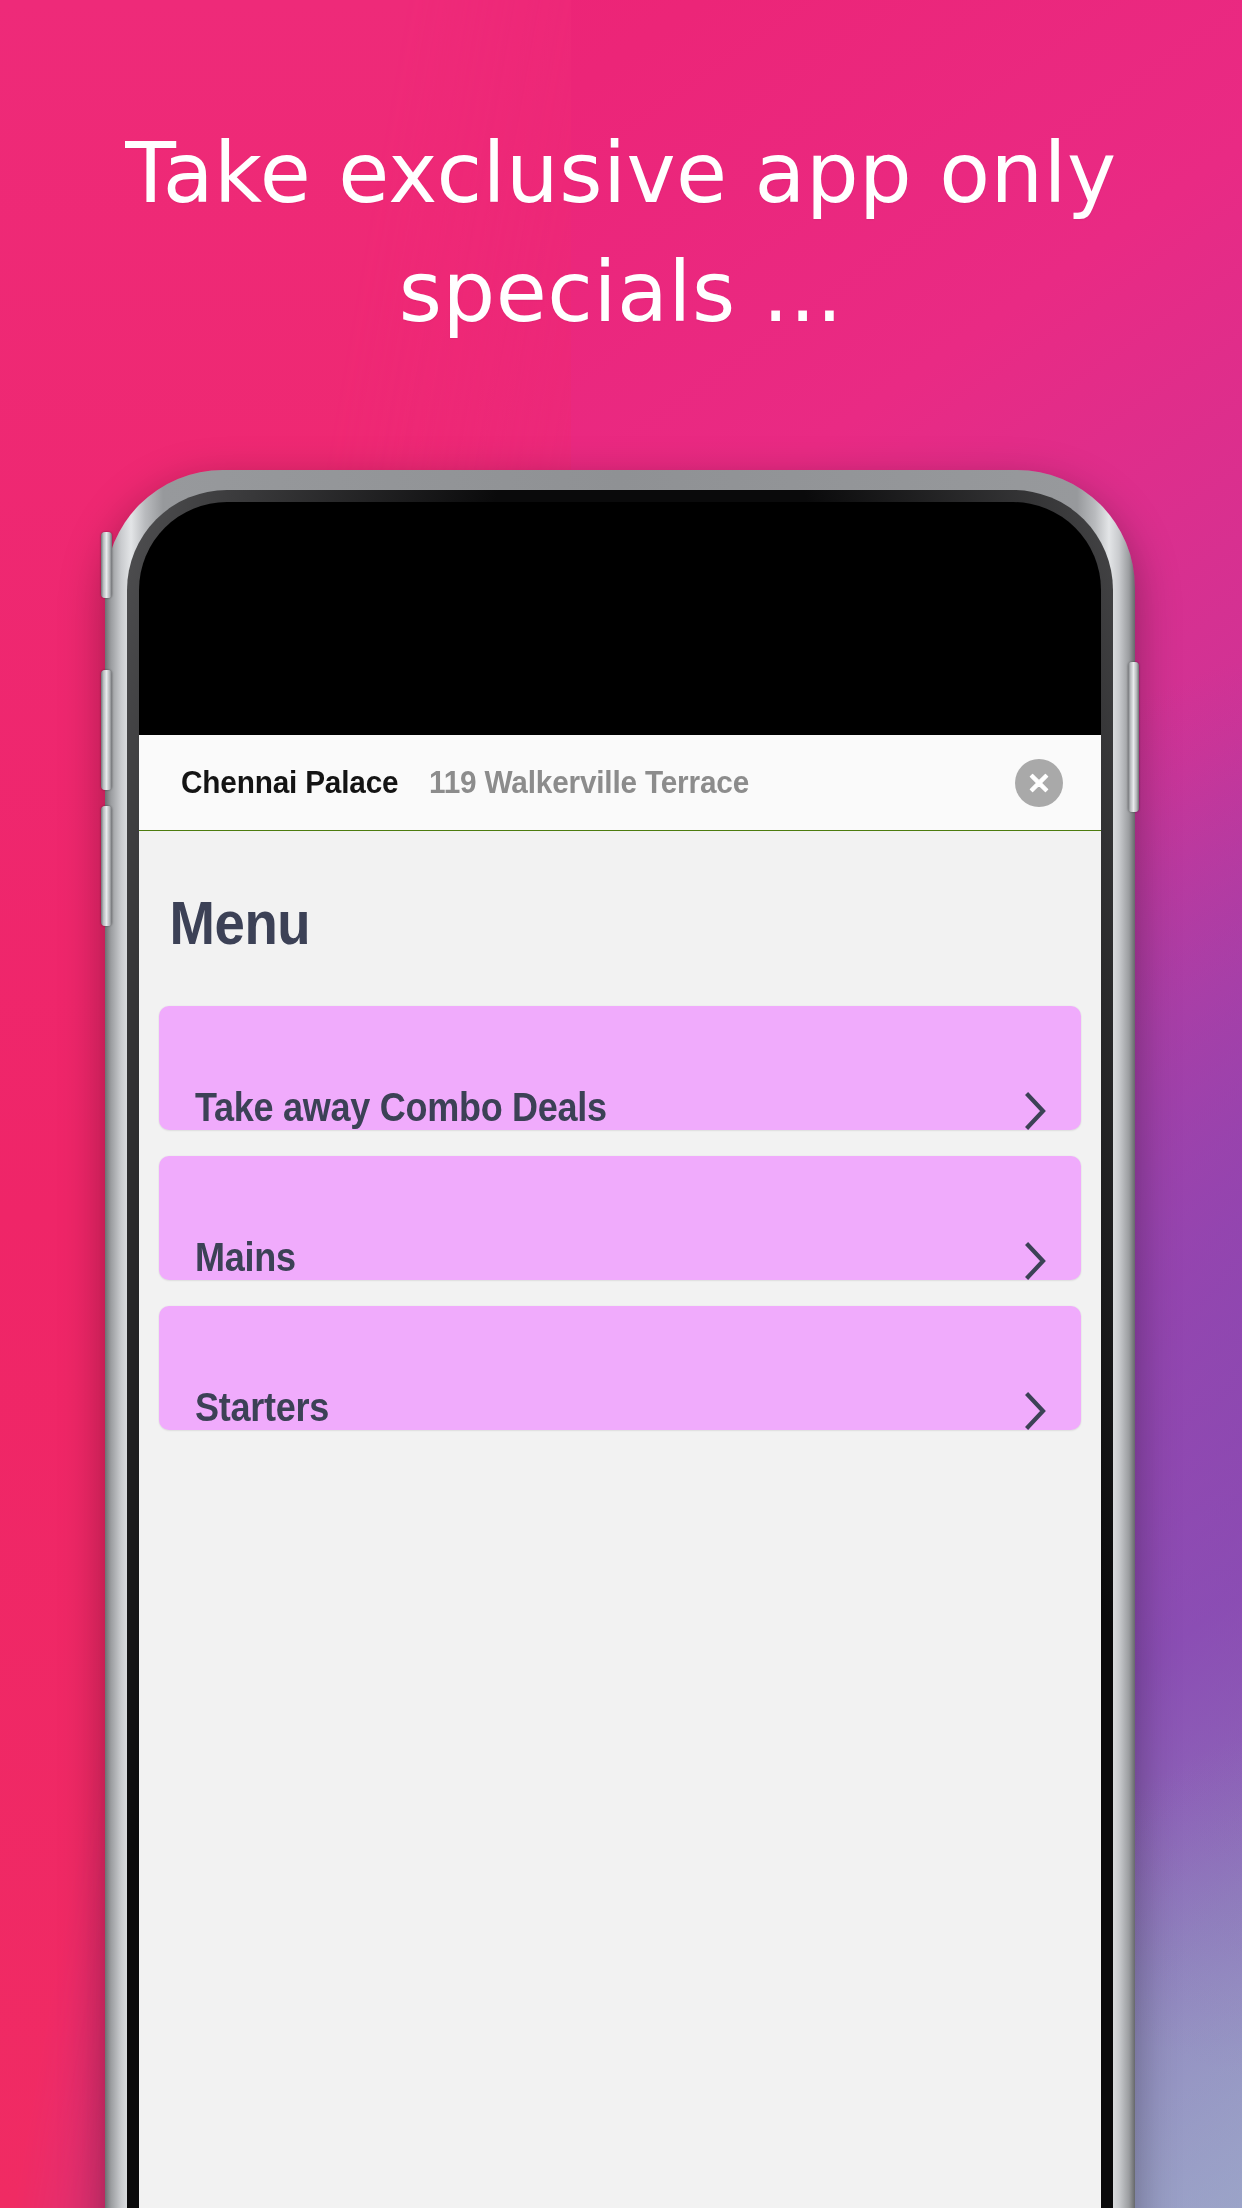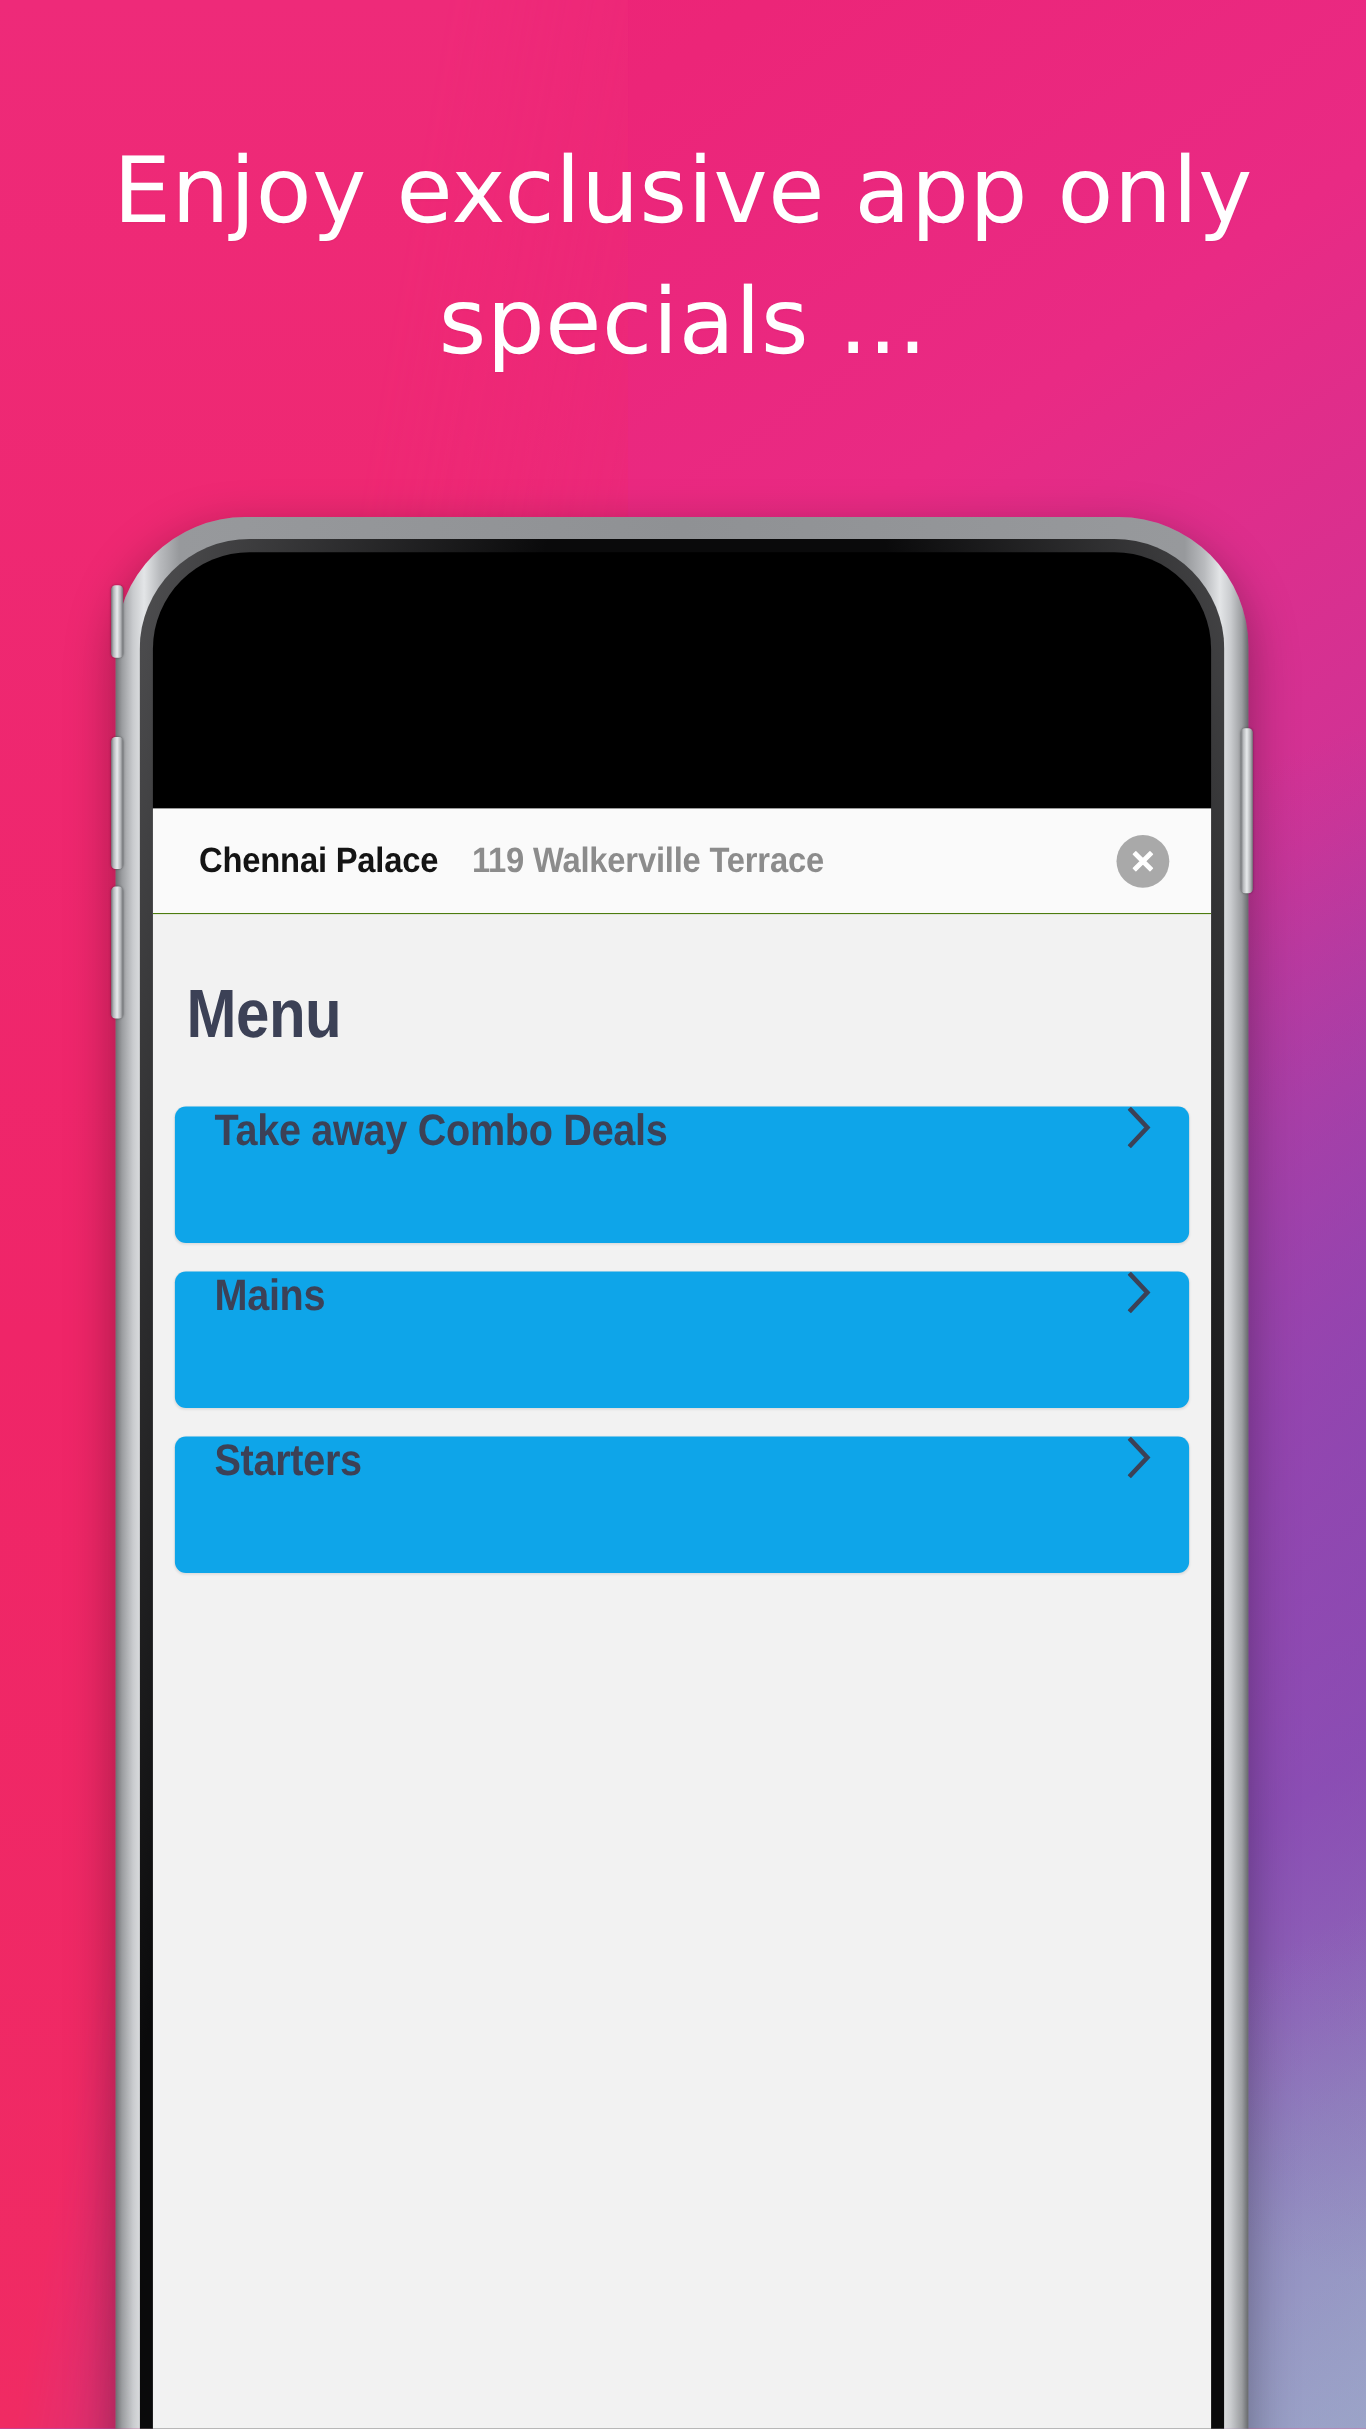--- a/index.html
+++ b/index.html
@@ -143,46 +143,46 @@
   #menu-heading{
     font-family:"Liberation Sans Narrow","Liberation Sans", sans-serif;
     font-weight:700; font-size:62px; color:#3c4156;
     letter-spacing:-0.5px;
     padding:56px 12px 0 12px;
     transform:scaleX(0.88); transform-origin:left center;
   }
 
   #menu-list{ margin-top:48px; }
   .menu-card{
-    background:#0ea5e9;
+    background:#f0abfc;
     border-radius:10px;
     height:124px;
     margin-bottom:26px;
-    display:flex; align-items:flex-start;
+    display:flex; align-items:flex-end;
     padding:0 34px 0 36px;
     box-shadow:0 1px 2px rgba(0,0,0,.07), 0 0 0 1px rgba(0,0,0,.015);
   }
   .menu-card-label{
     font-family:"Liberation Sans Narrow","Liberation Sans", sans-serif;
     font-weight:700; font-size:40px; color:#3c4156;
     letter-spacing:-0.3px; white-space:nowrap;
     transform:scaleX(0.90); transform-origin:left center;
   }
   .menu-card-chevron{
     margin-left:auto; color:#3c4156; display:flex; align-items:center;
   }
 </style>
 </head>
 <body>
 
 <div id="bg-gradient"></div>
 <div id="bg-left-wash"></div>
 
 <div id="headline">
-  <span class="hl-line l1">Enjoy exclusive app only</span>
+  <span class="hl-line l1">Take exclusive app only</span>
   <span class="hl-line l2">specials ...</span>
 </div>
 
 <div id="phone">
   <div id="phone-frame"></div>
   <div id="phone-bezel"></div>
   <div id="phone-glass"></div>
 
   <div id="phone-camera"></div>
   <div id="phone-speaker"></div>

